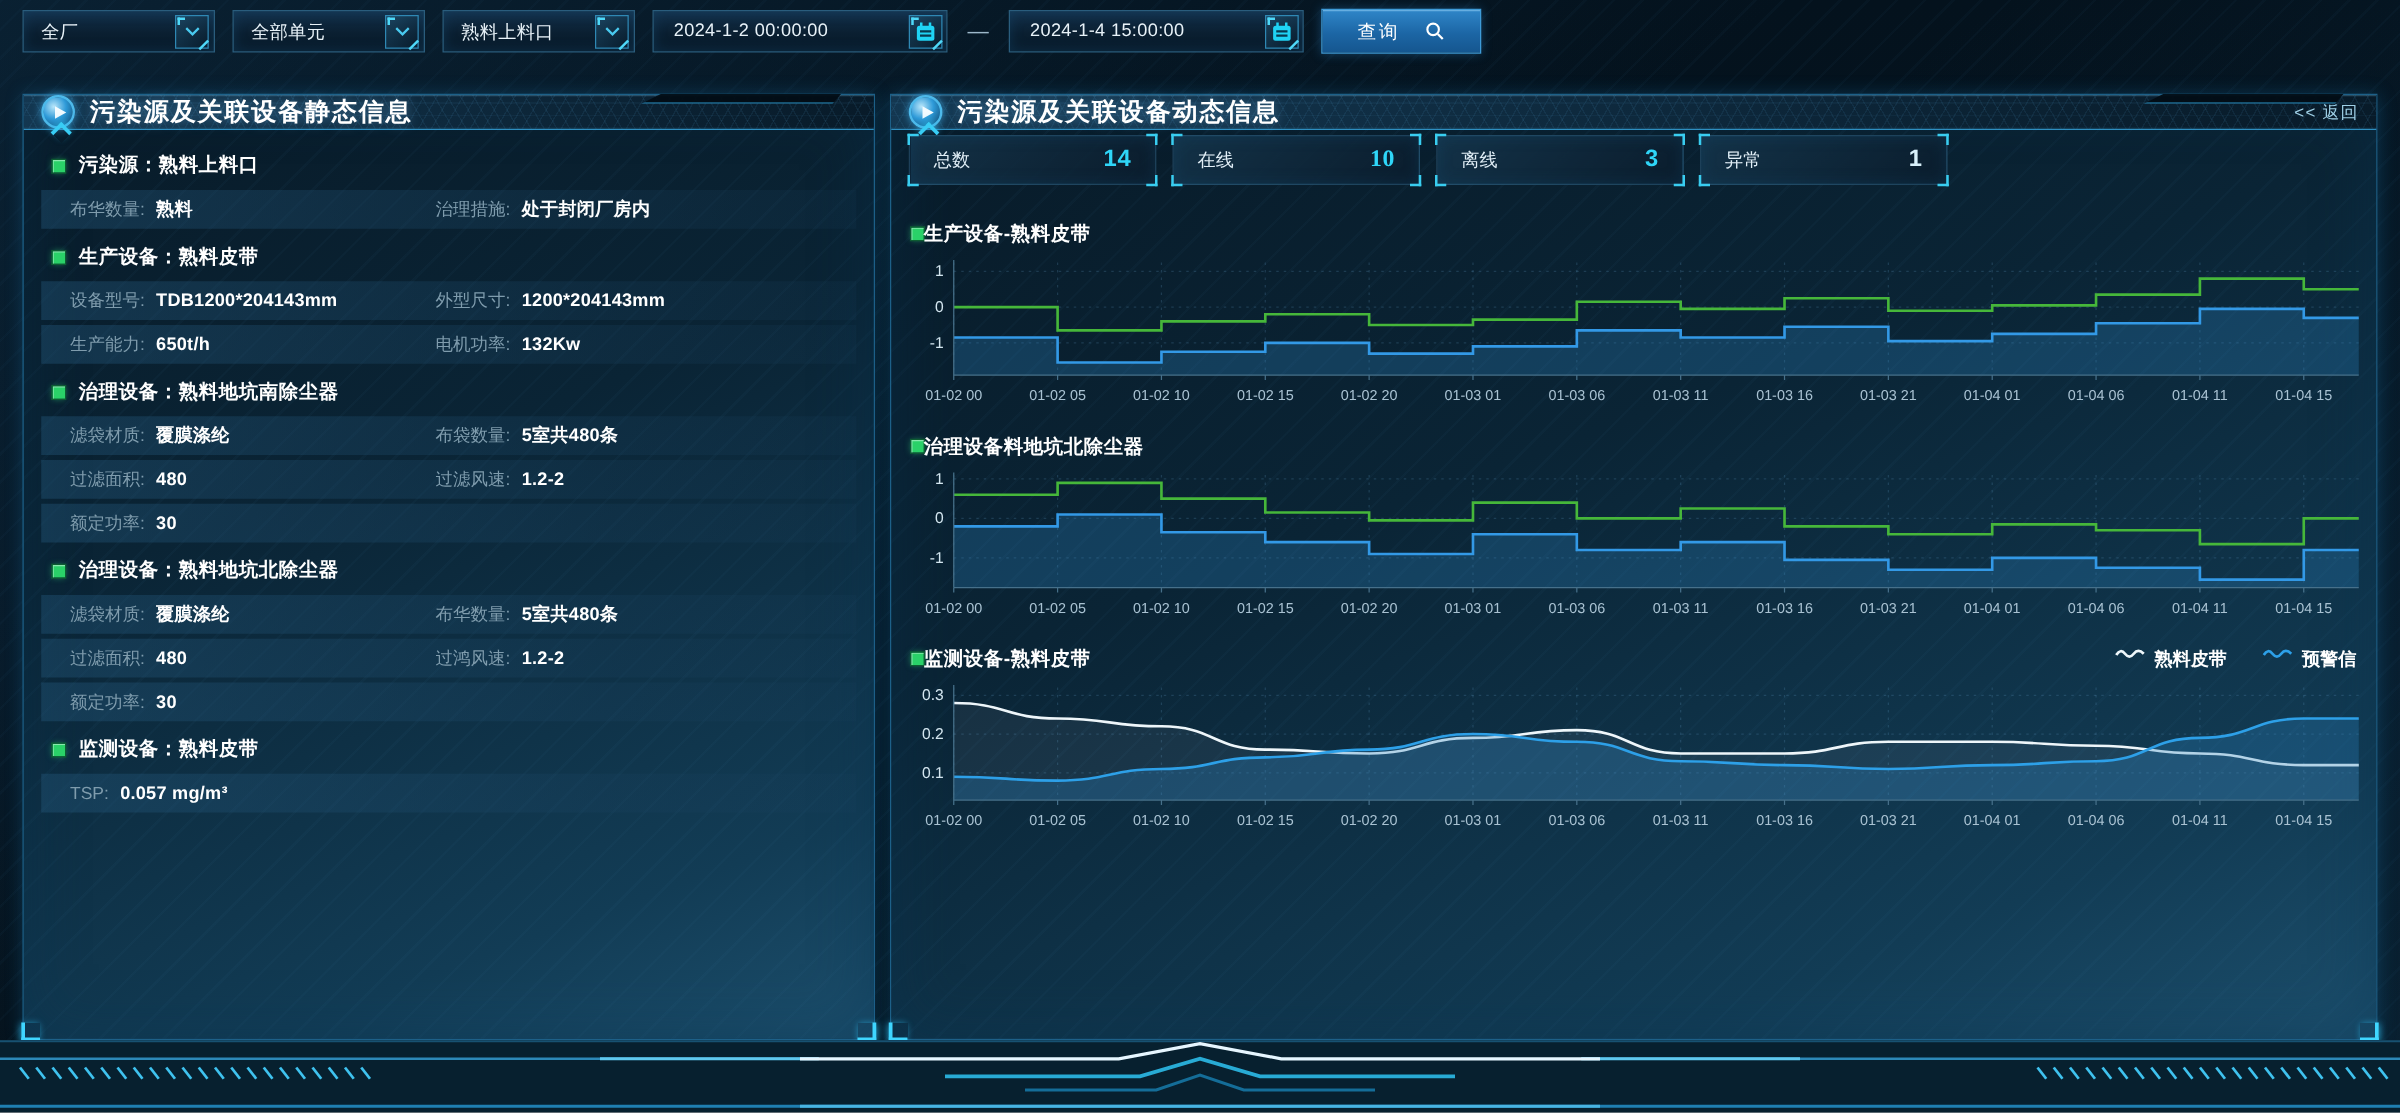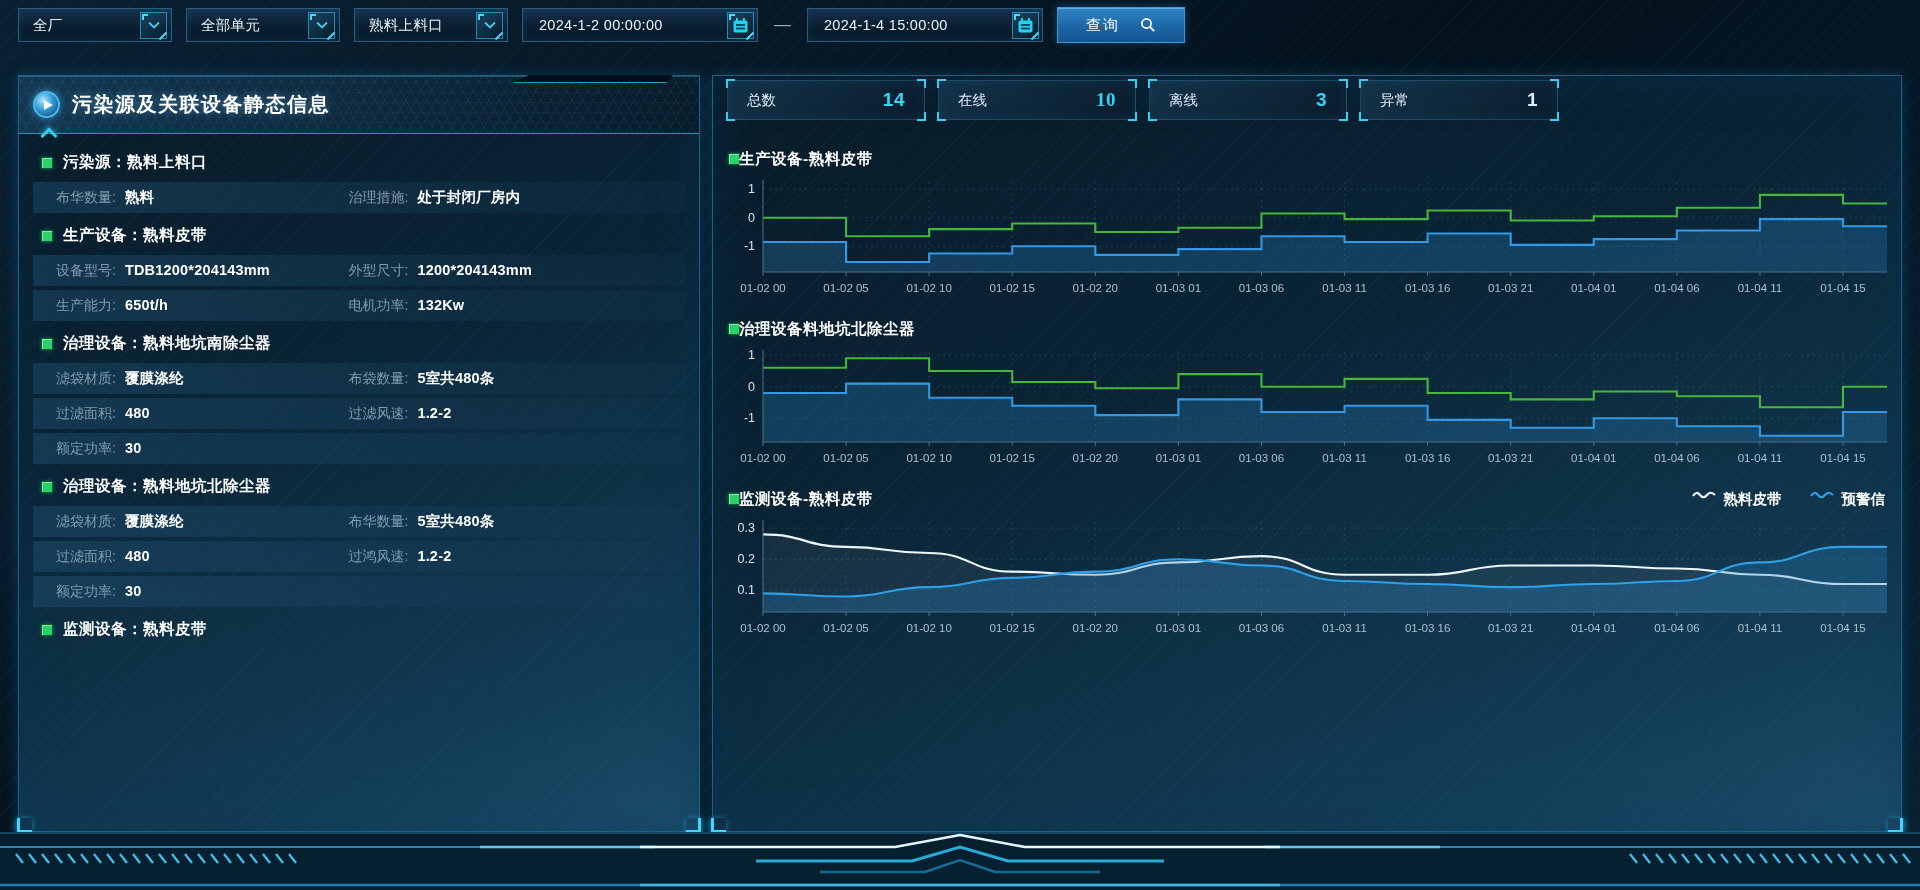--- a/index.html
+++ b/index.html
@@ -50,21 +50,21 @@
       linear-gradient(160deg,#081b29 0%,#0a2435 40%,#123c55 82%,#1c4f6d 100%);
     box-shadow: 0 0 14px rgba(30,140,200,0.28), inset 0 0 50px rgba(8,50,80,0.45);
   }
   .panel-left  { left:18px;  width:682px; }
   .panel-right { left:712px; width:1190px; }
   .corner { position:absolute; width:15px; height:15px; pointer-events:none; }
   .corner.bl { left:-2px; bottom:-2px; border-left:3px solid #3fd6ff; border-bottom:3px solid #3fd6ff; box-shadow:-1px 1px 6px rgba(45,190,240,0.7); }
   .corner.br { right:-2px; bottom:-2px; border-right:3px solid #3fd6ff; border-bottom:3px solid #3fd6ff; box-shadow:1px 1px 6px rgba(45,190,240,0.7); }
 
   .panel-header {
-    position:relative; height:58px; display:flex; align-items:center; gap:12px; padding:0 14px;
+    position:relative; height:28px; display:flex; align-items:center; gap:12px; padding:0 14px;
     border-bottom:1px solid #2e8ec0;
     background:
       repeating-linear-gradient(60deg,  rgba(80,160,210,0.09) 0 1px, rgba(0,0,0,0) 1px 9px),
       repeating-linear-gradient(-60deg, rgba(80,160,210,0.09) 0 1px, rgba(0,0,0,0) 1px 9px),
       repeating-linear-gradient(0deg,   rgba(80,160,210,0.06) 0 1px, rgba(0,0,0,0) 1px 10px),
       linear-gradient(90deg, rgba(20,56,82,0.95), rgba(8,26,40,0.92));
     box-shadow: inset 0 1px 0 rgba(130,215,255,0.25);
   }
   .header-tab { position:absolute; top:-1px; right:26px; width:160px; height:8px; background:#030d16;
     clip-path: polygon(16px 0, 100% 0, calc(100% - 7px) 100%, 0 100%); border-bottom:1px solid #2f9fd4; opacity:0.95; }
@@ -293,26 +293,39 @@
       <div class="info-row">
         <div class="info-cell">
           <span class="info-lbl">额定功率:</span>
           <span class="info-val">30</span>
         </div>
       </div>
       <div class="section-row">
         <span class="bullet"></span>
         <span class="section-title">监测设备：熟料皮带</span>
       </div>
+      <div class="info-row">
+        <div class="info-cell">
+          <span class="info-lbl">TSP:</span>
+          <span class="info-val">0.057 mg/m³</span>
+        </div>
+      </div>
     </div>
   <span class="corner bl"></span>
   <span class="corner br"></span>
 </div>
 
 <div class="panel panel-right">
+  <div class="panel-header">
+    <span class="play-icon"></span>
+    <span class="panel-title">污染源及关联设备动态信息</span>
+    <span class="header-tab"></span>
+    <span class="header-caret"></span>
+    <span class="back-link">&lt;&lt; 返回</span>
+  </div>
   <div class="right-content">
     <div class="stats-row">
         <div class="stat-box">
           <span class="stat-corner tl"></span>
           <span class="stat-corner tr"></span>
           <span class="stat-corner bl"></span>
           <span class="stat-corner br"></span>
           <span class="stat-label">总数</span>
           <span class="stat-value" style="color: rgb(47, 214, 248);">14</span>
         </div>

